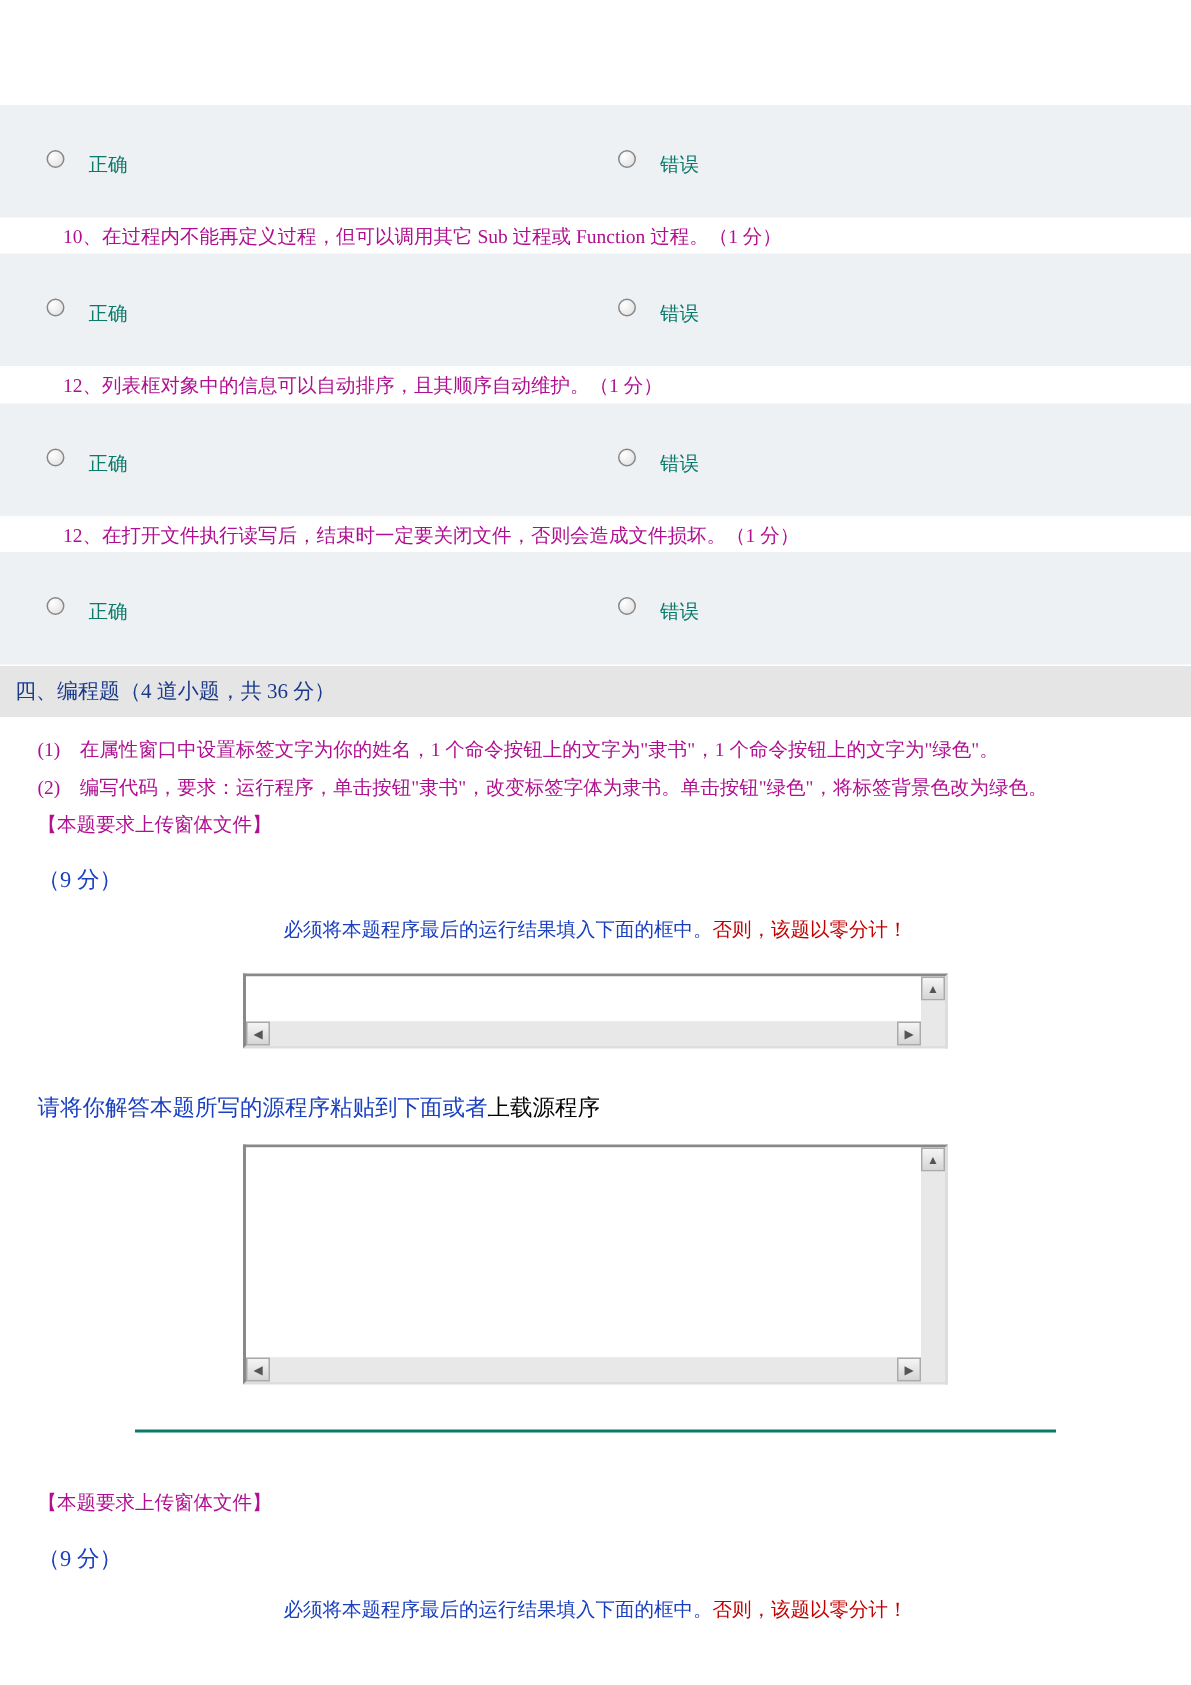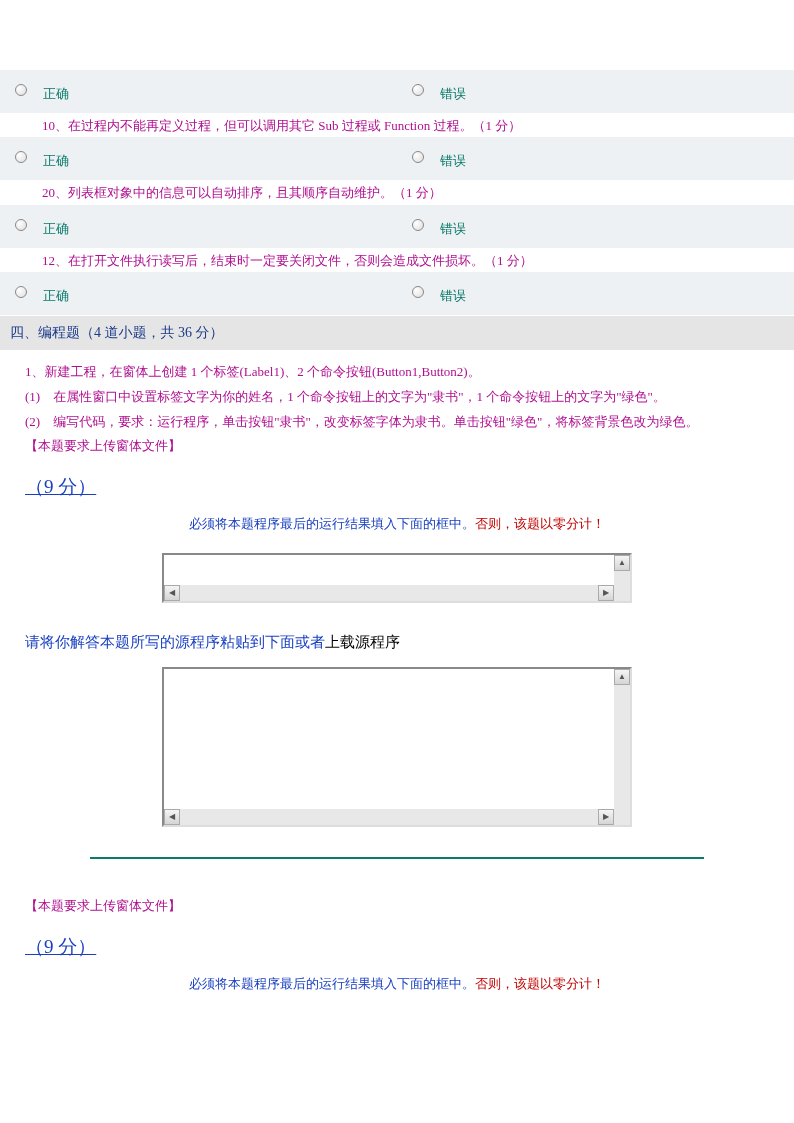--- a/index.html
+++ b/index.html
@@ -8,21 +8,21 @@
       font-size: 13px;
       background: #ffffff;
       width: 794px;
       margin: 0 auto;
       color: #000;
     }
     .tf-row {
       display: flex;
       background: #eef1f4;
       border-bottom: 1px solid #fff;
-      padding: 0;
+      padding: 16px;
     }
     .tf-cell {
       flex: 1;
       display: flex;
       align-items: center;
       padding: 15px 10px 10px 15px;
       gap: 8px;
     }
     .radio-circle {
       width: 12px;
@@ -52,23 +52,22 @@
       font-size: 14px;
     }
     .prog-question {
       padding: 10px 25px;
       color: #b01090;
       font-size: 13px;
       line-height: 1.9;
     }
     .score {
       color: #1a40c0;
-      font-size: 19px;
+      font-size: 15px;
       padding: 5px 25px 10px 25px;
-      text-decoration: underline;
     }
     .instruction-red {
       color: #1a40c0;
       font-size: 13px;
       padding: 5px 25px 15px 25px;
       text-align: center;
     }
     .instruction-red .red {
       color: #c00000;
     }
@@ -161,21 +160,21 @@
   <div class="tf-cell">
     <span class="radio-circle"></span>
     <span class="tf-label">正确</span>
   </div>
   <div class="tf-cell">
     <span class="radio-circle"></span>
     <span class="tf-label">错误</span>
   </div>
 </div>
 
-<div class="question-text">20、列表框对象中的信息可以自动排序，且其顺序自动维护。（1 分）</div>
+<div class="question-text">12、列表框对象中的信息可以自动排序，且其顺序自动维护。（1 分）</div>
 <div class="tf-row">
   <div class="tf-cell">
     <span class="radio-circle"></span>
     <span class="tf-label">正确</span>
   </div>
   <div class="tf-cell">
     <span class="radio-circle"></span>
     <span class="tf-label">错误</span>
   </div>
 </div>
@@ -188,21 +187,20 @@
   </div>
   <div class="tf-cell">
     <span class="radio-circle"></span>
     <span class="tf-label">错误</span>
   </div>
 </div>
 
 <div class="section-header">四、编程题（4 道小题，共 36 分）</div>
 
 <div class="prog-question">
-  <div>1、新建工程，在窗体上创建 1 个标签(Label1)、2 个命令按钮(Button1,Button2)。</div>
   <div>(1)　在属性窗口中设置标签文字为你的姓名，1 个命令按钮上的文字为"隶书"，1 个命令按钮上的文字为"绿色"。</div>
   <div>(2)　编写代码，要求：运行程序，单击按钮"隶书"，改变标签字体为隶书。单击按钮"绿色"，将标签背景色改为绿色。</div>
   <div>【本题要求上传窗体文件】</div>
 </div>
 <div class="score">（9 分）</div>
 <div class="instruction-red">
   <span>必须将本题程序最后的运行结果填入下面的框中。</span><span class="red">否则，该题以零分计！</span>
 </div>
 
 <div class="textarea-wrap">

